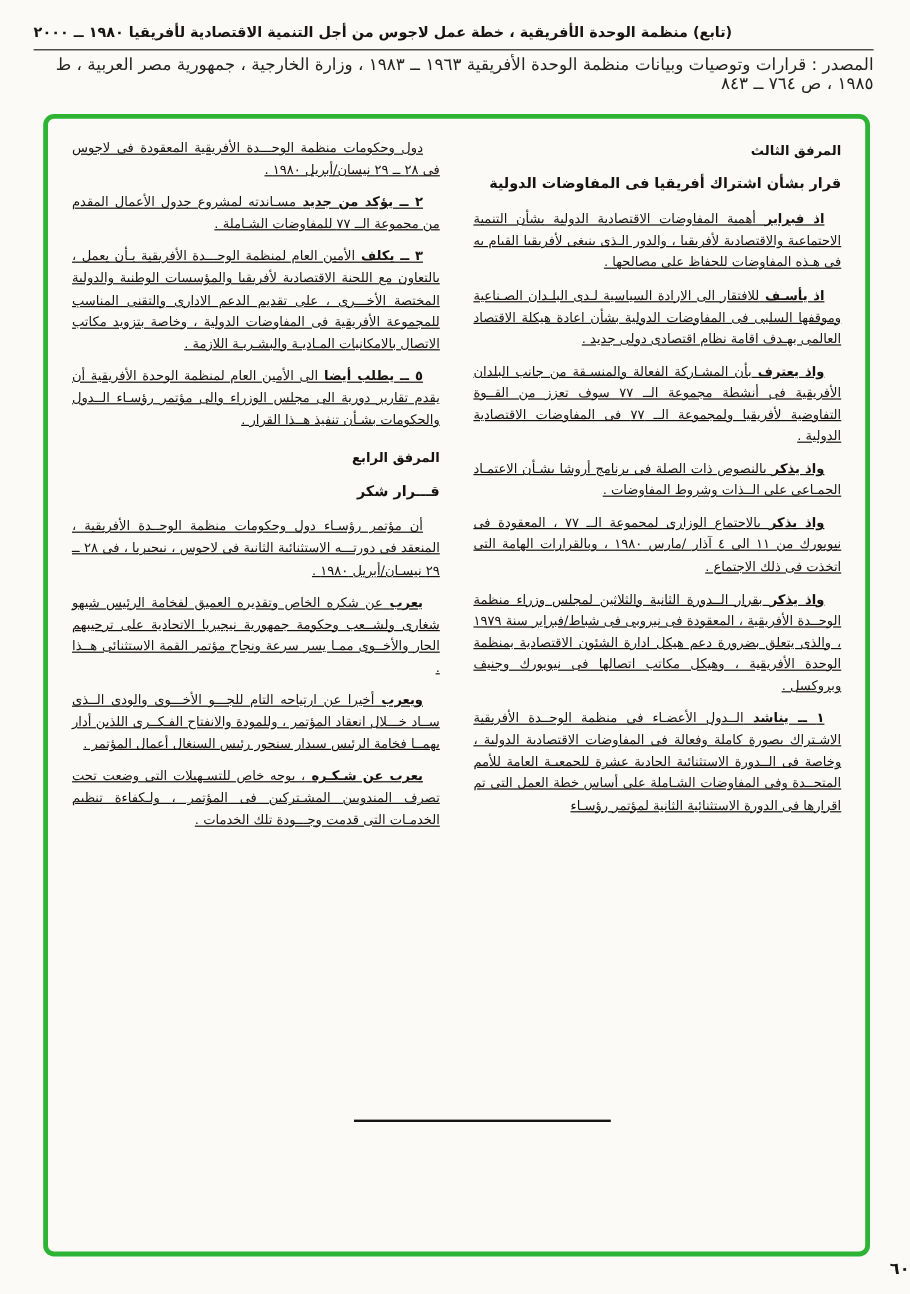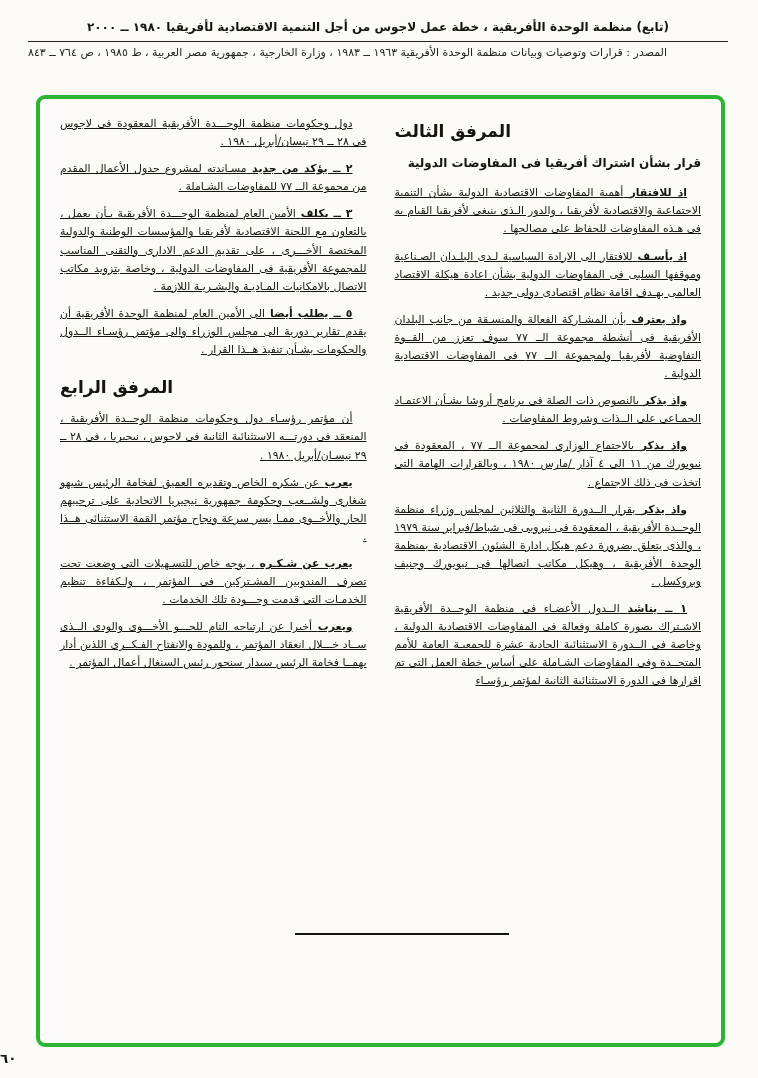--- a/index.html
+++ b/index.html
@@ -5,87 +5,88 @@
   * { margin:0; padding:0; box-sizing:border-box; }
   html,body { width:758px; height:1078px; }
   body {
     position:relative;
     background:var(--page-bg,#fbfaf6);
     color:var(--text,#171310);
     font-family:"DejaVu Sans","Liberation Sans",sans-serif;
     direction:rtl;
   }
   .doc-header { position:absolute; top:20px; left:28px; right:30px; }
-  .header-title { font-size:12px; font-weight:bold; text-align:center; letter-spacing:.2px; }
+  .header-title { font-size:12px; font-weight:bold; text-align:left; letter-spacing:.2px; }
   .header-rule { border:none; border-top:1.6px solid #242424; margin:7px 0 4px; }
-  .source-line { font-size:11px; text-align:left; color:#232323; }
+  .source-line { font-size:14px; text-align:right; color:#232323; }
   .content-frame {
     position:absolute; top:95px; right:33px; width:689px; height:952px;
     border:4px solid var(--frame-border,#2eb435);
     border-radius:9px;
     padding:16px 20px 14px;
     overflow:hidden;
     background:transparent;
   }
   .columns { display:flex; gap:28px; }
   .col { flex:1 1 0; font-size:10.9px; line-height:1.66; text-align:justify; }
-  .heading { text-align:left; font-weight:bold; font-size:17px; margin:2px 0 9px; }
+  .heading { text-align:right; font-weight:bold; font-size:11px; margin:2px 0 9px; }
   .subheading { font-weight:bold; font-size:12px; margin:0 0 12px; line-height:1.5; }
   .para { margin:0 0 9px; text-indent:14px;text-decoration:underline; }
   .para .lead { font-weight:bold; }
   .para .lead:empty { display:none; }
   .para .lead:not(:empty)::after { content:" "; }
   .annex4-block { margin-top:14px; }
   .bottom-divider {
     position:absolute; left:255px; bottom:108px; width:214px;
     border-top:2px solid #141414;
   }
   .page-number {
     position:absolute; top:1050px; left:0; right:0;
-    text-align:left; font-size:13.5px; font-weight:bold;
+    text-align:right; font-size:13.5px; font-weight:bold;
   }
 </style>
 </head>
 <body>
 
 <header class="doc-header">
   <div class="header-title">(تابع) منظمة الوحدة الأفريقية ، خطة عمل لاجوس من أجل التنمية الاقتصادية لأفريقيا ١٩٨٠ ــ ٢٠٠٠</div>
   <hr class="header-rule">
   <div class="source-line">المصدر : قرارات وتوصيات وبيانات منظمة الوحدة الأفريقية ١٩٦٣ ــ ١٩٨٣ ، وزارة الخارجية ، جمهورية مصر العربية ، ط ١٩٨٥ ، ص ٧٦٤ ــ ٨٤٣</div>
 </header>
 
 <main class="content-frame">
   <div class="columns">
 
     <section class="col">
       <h2 class="heading">المرفق الثالث</h2>
       <h3 class="subheading">قرار بشأن اشتراك أفريقيا فى المفاوضات الدولية</h3>
 
-      <p class="para"><b class="lead">اذ للافتقار</b><span>أهمية المفاوضات الاقتصادية الدولية بشأن التنمية الاجتماعية والاقتصادية لأفريقيا ، والدور الـذى ينبغى لأفريقيا القيام به فى هـذه المفاوضات للحفاظ على مصالحها .</span></p>
+      <p class="para"><b class="lead">اذ فبراير</b><span>أهمية المفاوضات الاقتصادية الدولية بشأن التنمية الاجتماعية والاقتصادية لأفريقيا ، والدور الـذى ينبغى لأفريقيا القيام به فى هـذه المفاوضات للحفاظ على مصالحها .</span></p>
       <p class="para"><b class="lead">اذ يأسـف</b><span>للافتقار الى الارادة السياسية لـدى البلـدان الصـناعية وموقفها السلبى فى المفاوضات الدولية بشأن اعادة هيكلة الاقتصاد العالمى بهـدف اقامة نظام اقتصادى دولى جديد .</span></p>
       <p class="para"><b class="lead">واذ يعترف</b><span>بأن المشـاركة الفعالة والمنسـقة من جانب البلدان الأفريقية فى أنشطة مجموعة الــ ٧٧ سوف تعزز من القــوة التفاوضية لأفريقيا ولمجموعة الــ ٧٧ فى المفاوضات الاقتصادية الدولية .</span></p>
       <p class="para"><b class="lead">واذ يذكر</b><span>بالنصوص ذات الصلة فى برنامج أروشا بشـأن الاعتمـاد الجمـاعى على الــذات وشروط المفاوضات .</span></p>
       <p class="para"><b class="lead">واذ يذكر</b><span>بالاجتماع الوزارى لمجموعة الــ ٧٧ ، المعقودة فى نيويورك من ١١ الى ٤ آذار /مارس ١٩٨٠ ، وبالقرارات الهامة التى اتخذت فى ذلك الاجتماع .</span></p>
       <p class="para"><b class="lead">واذ يذكر</b><span>بقرار الــدورة الثانية والثلاثين لمجلس وزراء منظمة الوحــدة الأفريقية ، المعقودة فى نيروبى فى شباط/فبراير سنة ١٩٧٩ ، والذى يتعلق بضرورة دعم هيكل ادارة الشئون الاقتصادية بمنظمة الوحدة الأفريقية ، وهيكل مكاتب اتصالها فى نيويورك وجنيف وبروكسل .</span></p>
       <p class="para"><b class="lead">١ ــ يناشد</b><span>الــدول الأعضـاء فى منظمة الوحــدة الأفريقية الاشـتراك بصورة كاملة وفعالة فى المفاوضات الاقتصادية الدولية ، وخاصة فى الــدورة الاستثنائية الحادية عشرة للجمعيـة العامة للأمم المتحــدة وفى المفاوضات الشـاملة على أساس خطة العمل التى تم اقرارها فى الدورة الاستثنائية الثانية لمؤتمر رؤسـاء</span></p>
     </section>
 
     <section class="col">
       <p class="para"><span>دول وحكومات منظمة الوحـــدة الأفريقية المعقودة فى لاجوس فى ٢٨ ــ ٢٩ نيسان/أبريل ١٩٨٠ .</span></p>
       <p class="para"><b class="lead">٢ ــ يؤكد من جديد</b><span>مسـاندته لمشروع جدول الأعمال المقدم من مجموعة الــ ٧٧ للمفاوضات الشـاملة .</span></p>
       <p class="para"><b class="lead">٣ ــ يكلف</b><span>الأمين العام لمنظمة الوحـــدة الأفريقية بـأن يعمل ، بالتعاون مع اللجنة الاقتصادية لأفريقيا والمؤسسات الوطنية والدولية المختصة الأخـــرى ، على تقديم الدعم الادارى والتقنى المناسب للمجموعة الأفريقية فى المفاوضات الدولية ، وخاصة بتزويد مكاتب الاتصال بالامكانيات المـاديـة والبشـريـة اللازمة .</span></p>
       <p class="para"><b class="lead">٥ ــ يطلب أيضا</b><span>الى الأمين العام لمنظمة الوحدة الأفريقية أن يقدم تقارير دورية الى مجلس الوزراء والى مؤتمر رؤسـاء الــدول والحكومات بشـأن تنفيذ هــذا القرار .</span></p>
 
       <div class="annex4-block">
         <h2 class="heading">المرفق الرابع</h2>
+        <h3 class="subheading">قـــرار شكر</h3>
 
         <p class="para"><span>أن مؤتمر رؤسـاء دول وحكومات منظمة الوحــدة الأفريقية ، المنعقد فى دورتـــه الاستثنائية الثانية فى لاجوس ، نيجيريا ، فى ٢٨ ــ ٢٩ نيسـان/أبريل ١٩٨٠ .</span></p>
         <p class="para"><b class="lead">يعرب</b><span>عن شكره الخاص وتقديره العميق لفخامة الرئيس شيهو شغارى ولشــعب وحكومة جمهورية نيجيريا الاتحادية على ترحيبهم الحار والأخــوى ممـا يسر سرعة ونجاح مؤتمر القمة الاستثنائى هــذا .</span></p>
+        <p class="para"><b class="lead">ويعرب</b><span>أخيرا عن ارتياحه التام للجـــو الأخـــوى والودى الــذى ســاد خـــلال انعقاد المؤتمر ، وللمودة والانفتاح الفـكــرى اللذين أدار بهمــا فخامة الرئيس سيدار سنجور رئيس السنغال أعمال المؤتمر .</span></p>
         <p class="para"><b class="lead">يعرب عن شـكـره</b><span>، بوجه خاص للتسـهيلات التى وضعت تحت تصرف المندوبين المشـتركين فى المؤتمر ، ولـكفاءة تنظيم الخدمـات التى قدمت وجـــودة تلك الخدمات .</span></p>
-        <p class="para"><b class="lead">ويعرب</b><span>أخيرا عن ارتياحه التام للجـــو الأخـــوى والودى الــذى ســاد خـــلال انعقاد المؤتمر ، وللمودة والانفتاح الفـكــرى اللذين أدار بهمــا فخامة الرئيس سيدار سنجور رئيس السنغال أعمال المؤتمر .</span></p>
       </div>
     </section>
 
   </div>
 
   <div class="bottom-divider"></div>
 </main>
 
 <footer class="page-number">٦٠</footer>
 

